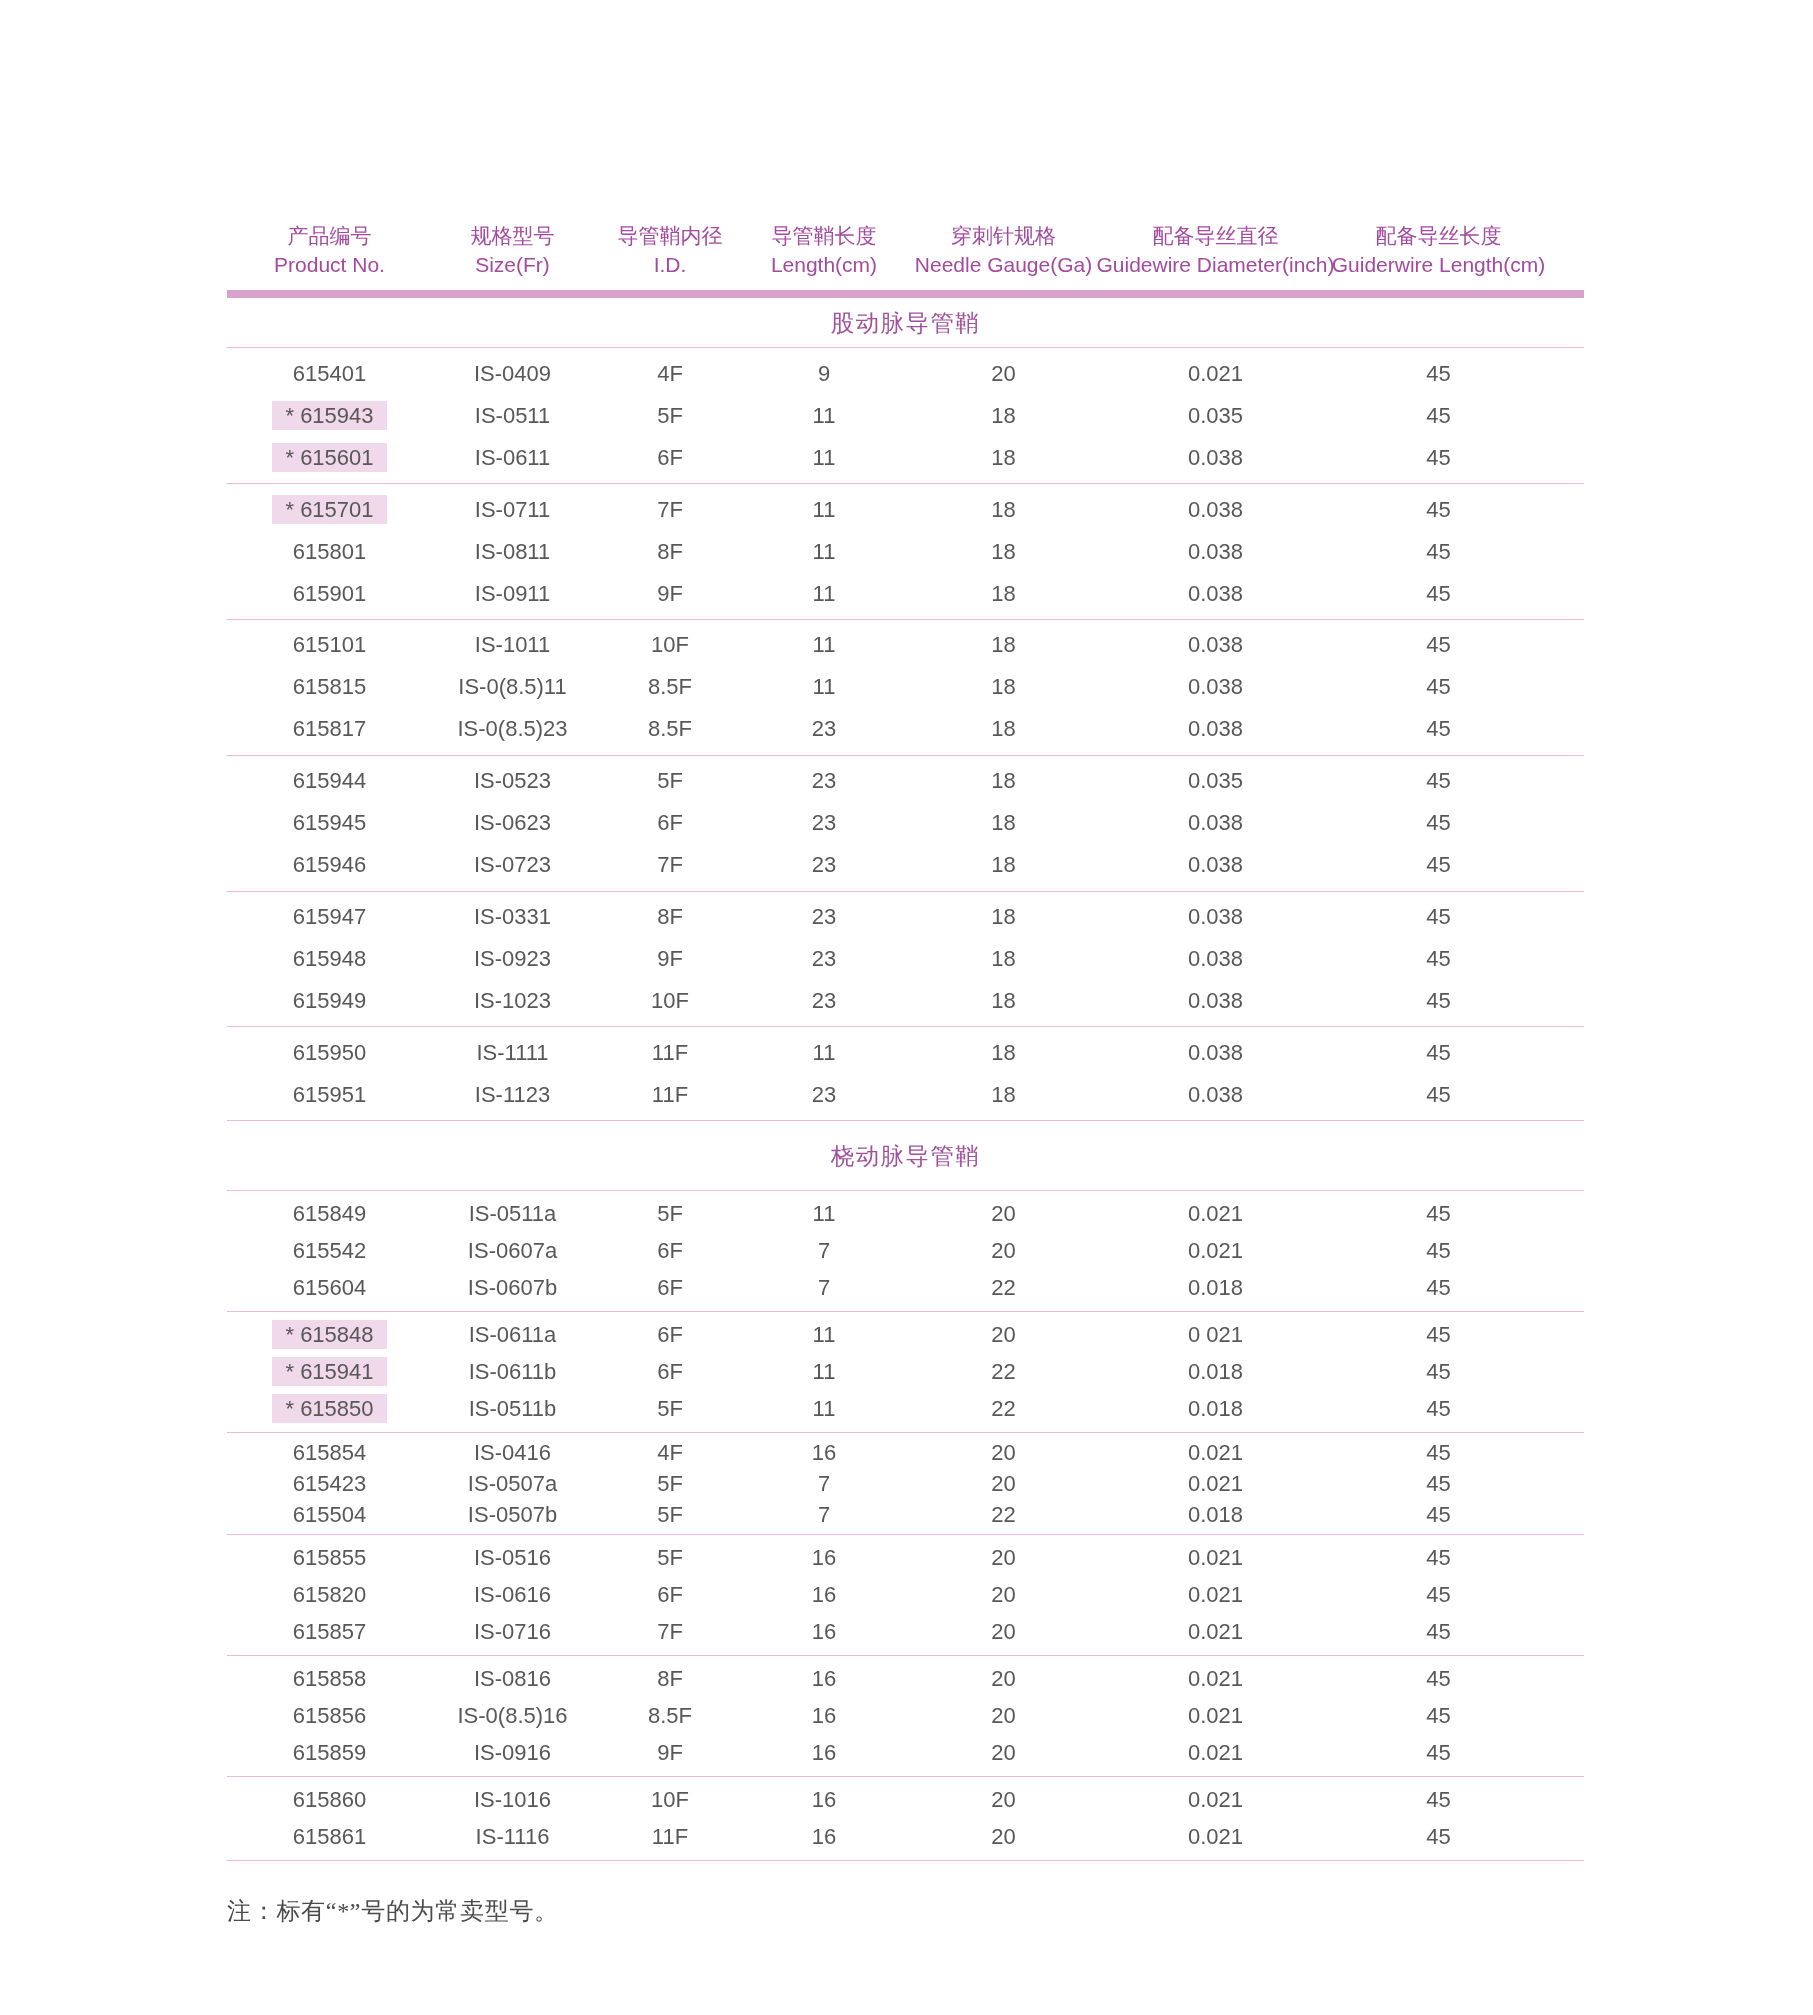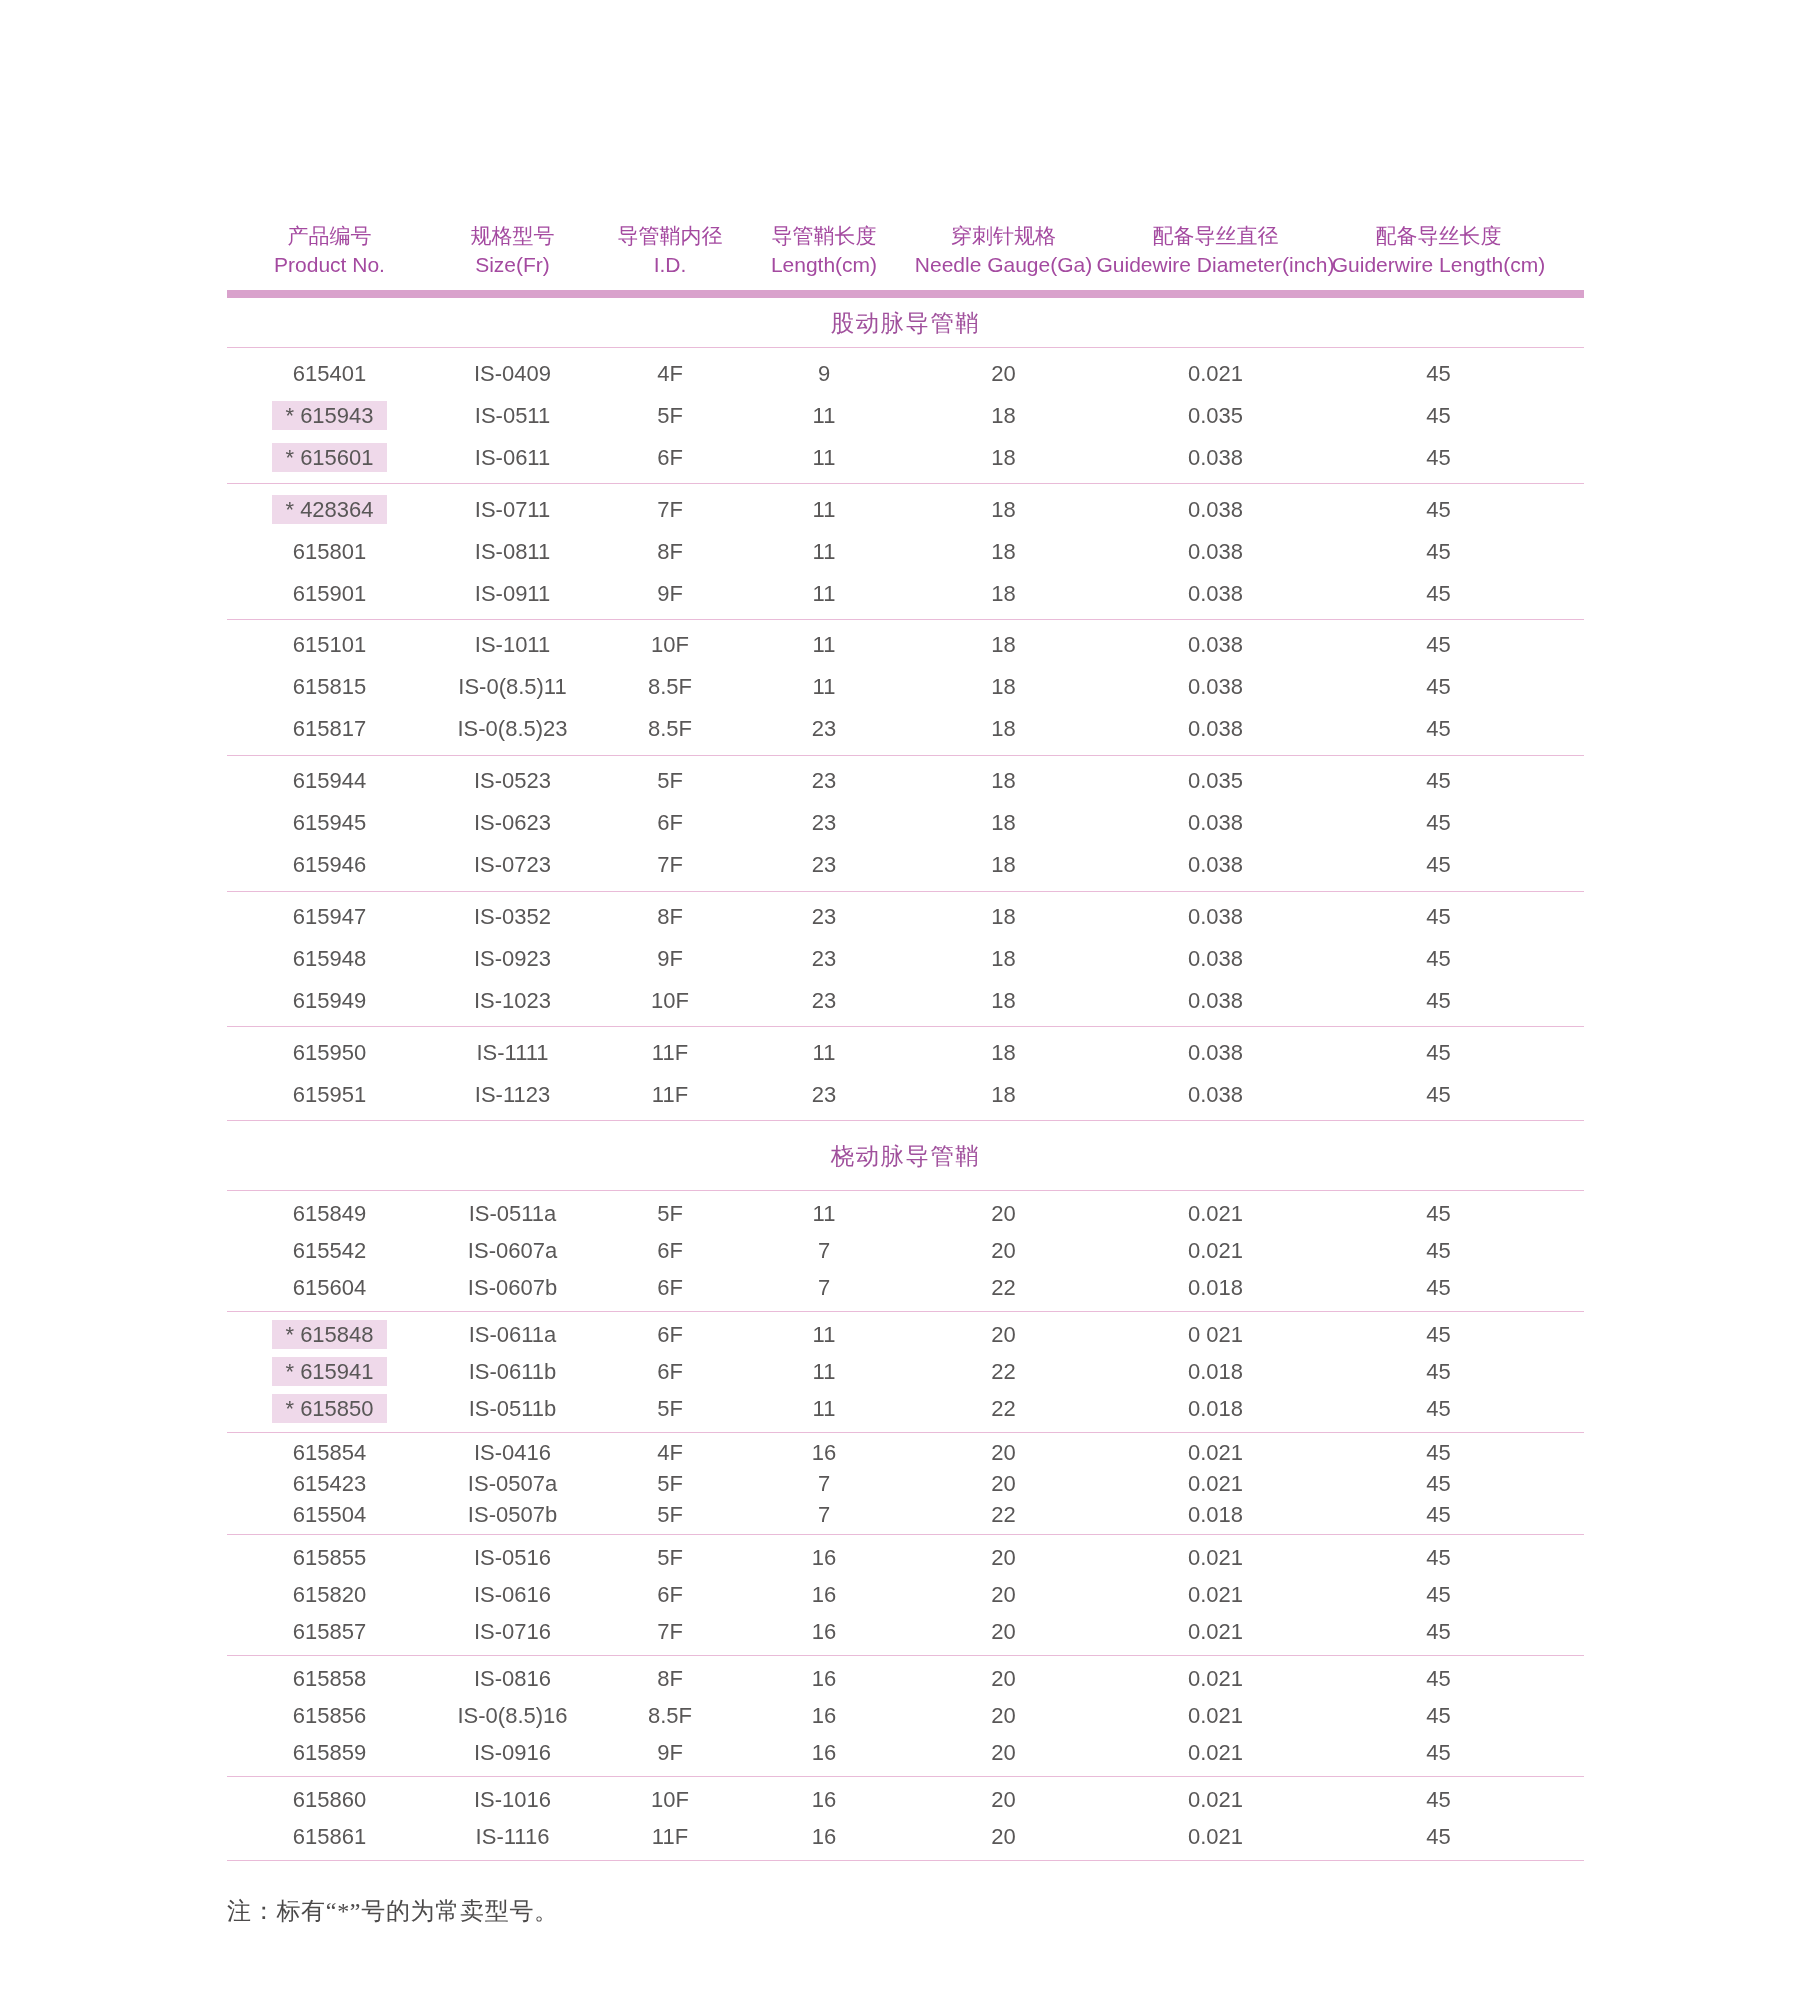--- a/index.html
+++ b/index.html
@@ -134,21 +134,21 @@
             <div class="cell">IS-0611</div>
             <div class="cell">6F</div>
             <div class="cell">11</div>
             <div class="cell">18</div>
             <div class="cell">0.038</div>
             <div class="cell">45</div>
           </div>
         </div>
         <div class="group sec0">
           <div class="row grid7">
-            <div class="cell"><span class="hl">* 428364</span></div>
+            <div class="cell"><span class="hl">* 615701</span></div>
             <div class="cell">IS-0711</div>
             <div class="cell">7F</div>
             <div class="cell">11</div>
             <div class="cell">18</div>
             <div class="cell">0.038</div>
             <div class="cell">45</div>
           </div>
           <div class="row grid7">
             <div class="cell">615801</div>
             <div class="cell">IS-0811</div>
@@ -222,21 +222,21 @@
             <div class="cell">7F</div>
             <div class="cell">23</div>
             <div class="cell">18</div>
             <div class="cell">0.038</div>
             <div class="cell">45</div>
           </div>
         </div>
         <div class="group sec0">
           <div class="row grid7">
             <div class="cell">615947</div>
-            <div class="cell">IS-0352</div>
+            <div class="cell">IS-0331</div>
             <div class="cell">8F</div>
             <div class="cell">23</div>
             <div class="cell">18</div>
             <div class="cell">0.038</div>
             <div class="cell">45</div>
           </div>
           <div class="row grid7">
             <div class="cell">615948</div>
             <div class="cell">IS-0923</div>
             <div class="cell">9F</div>

